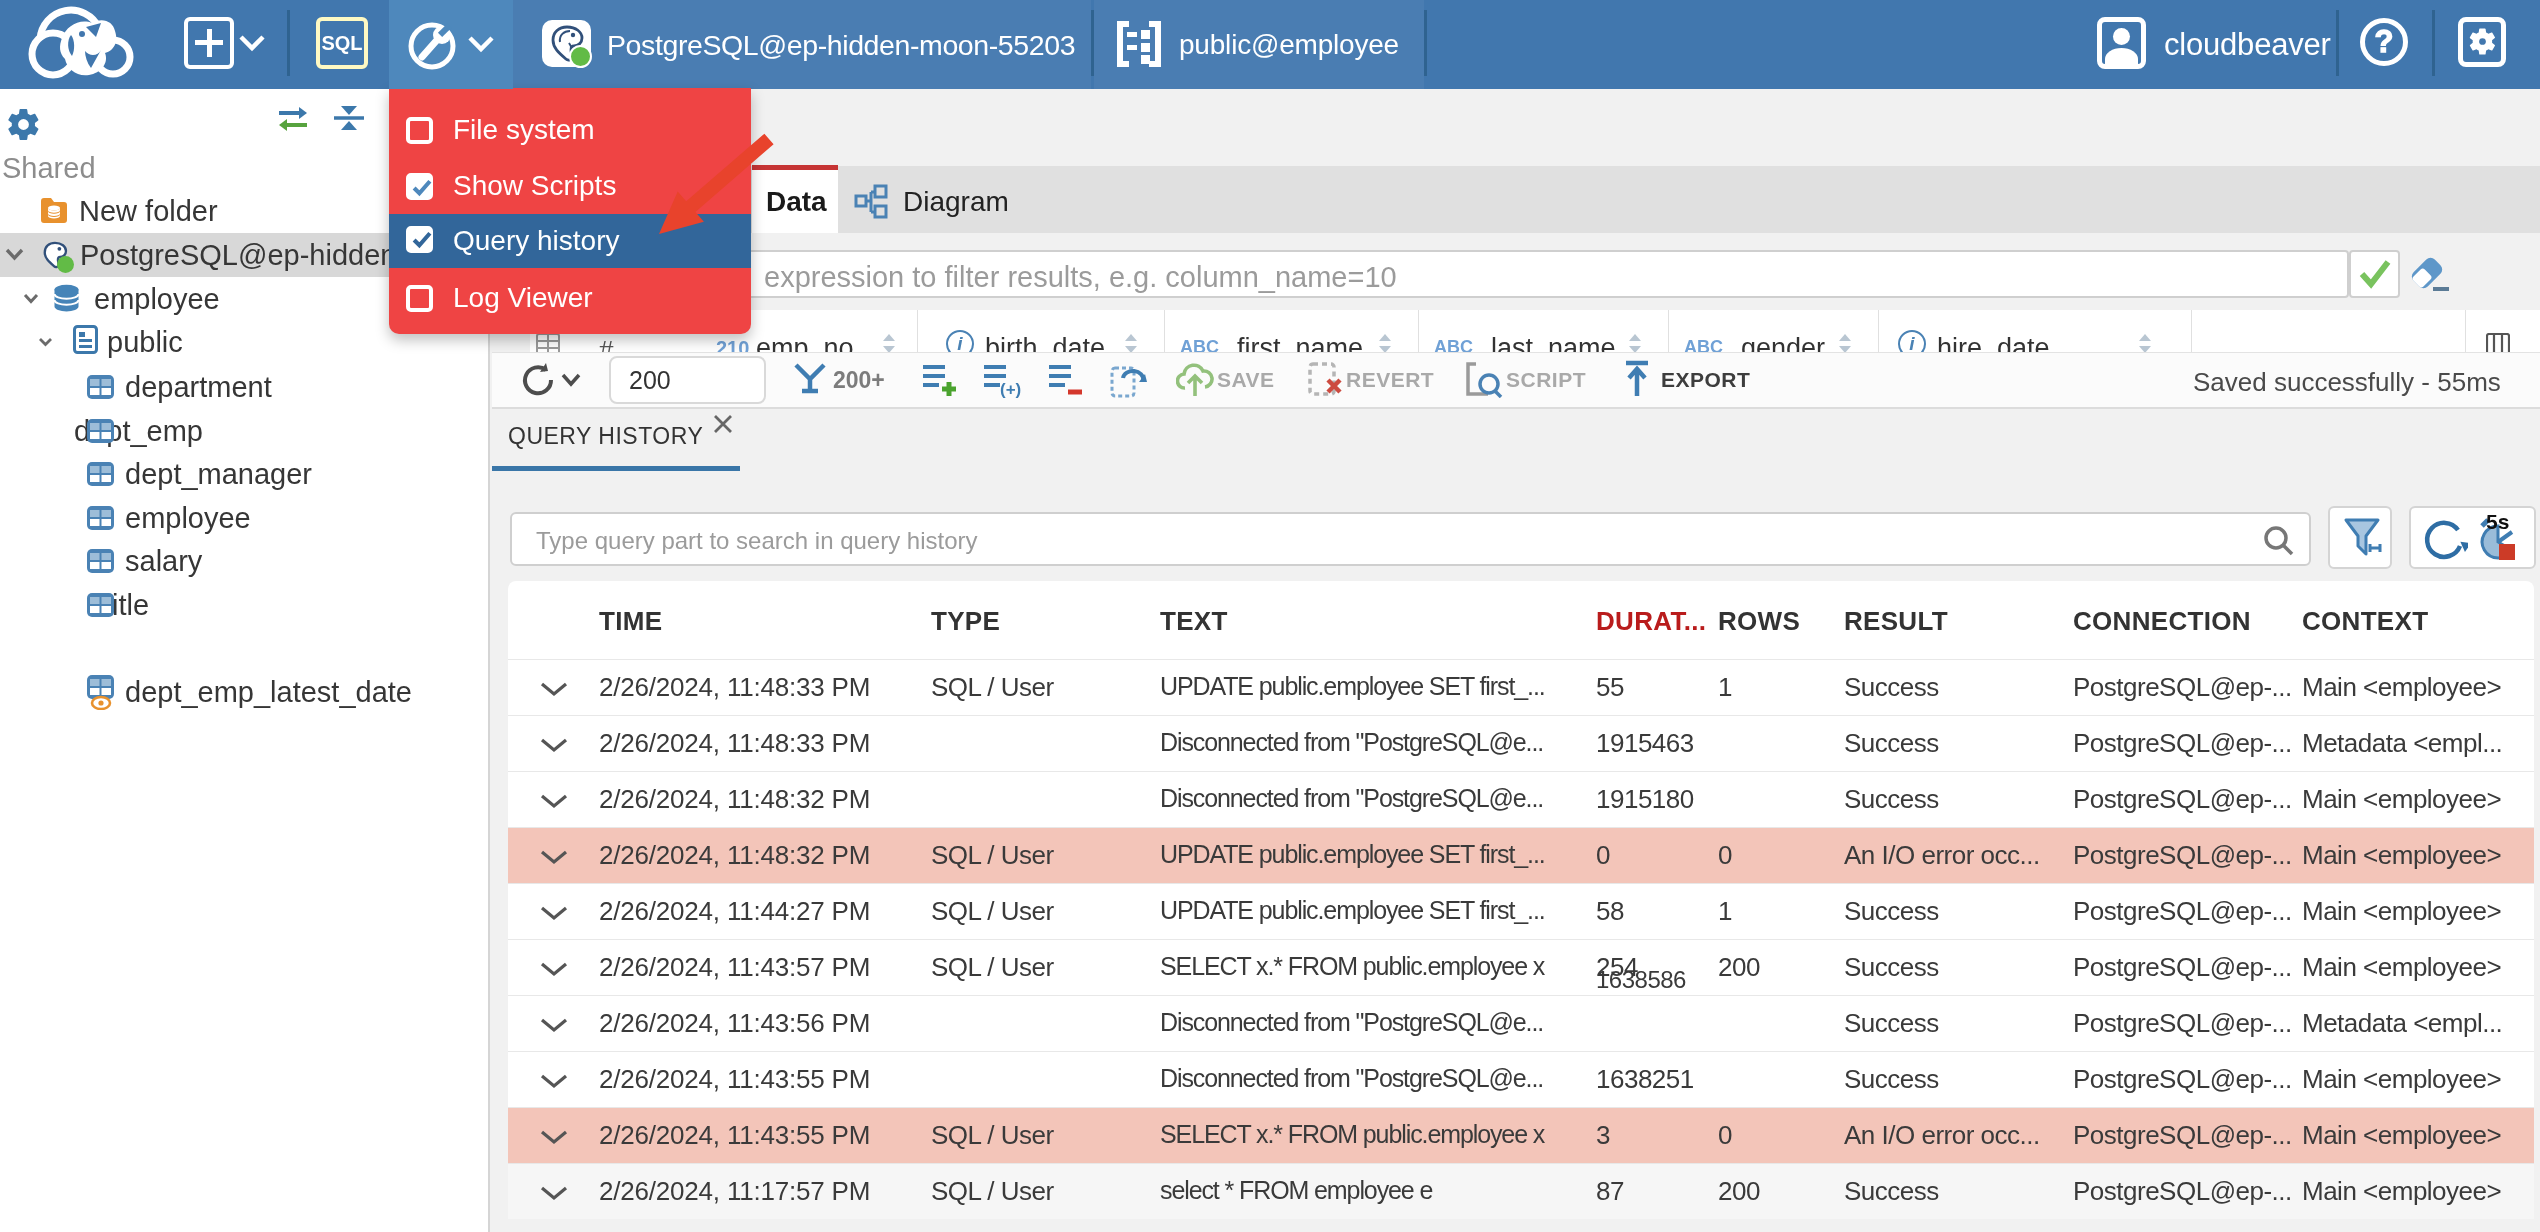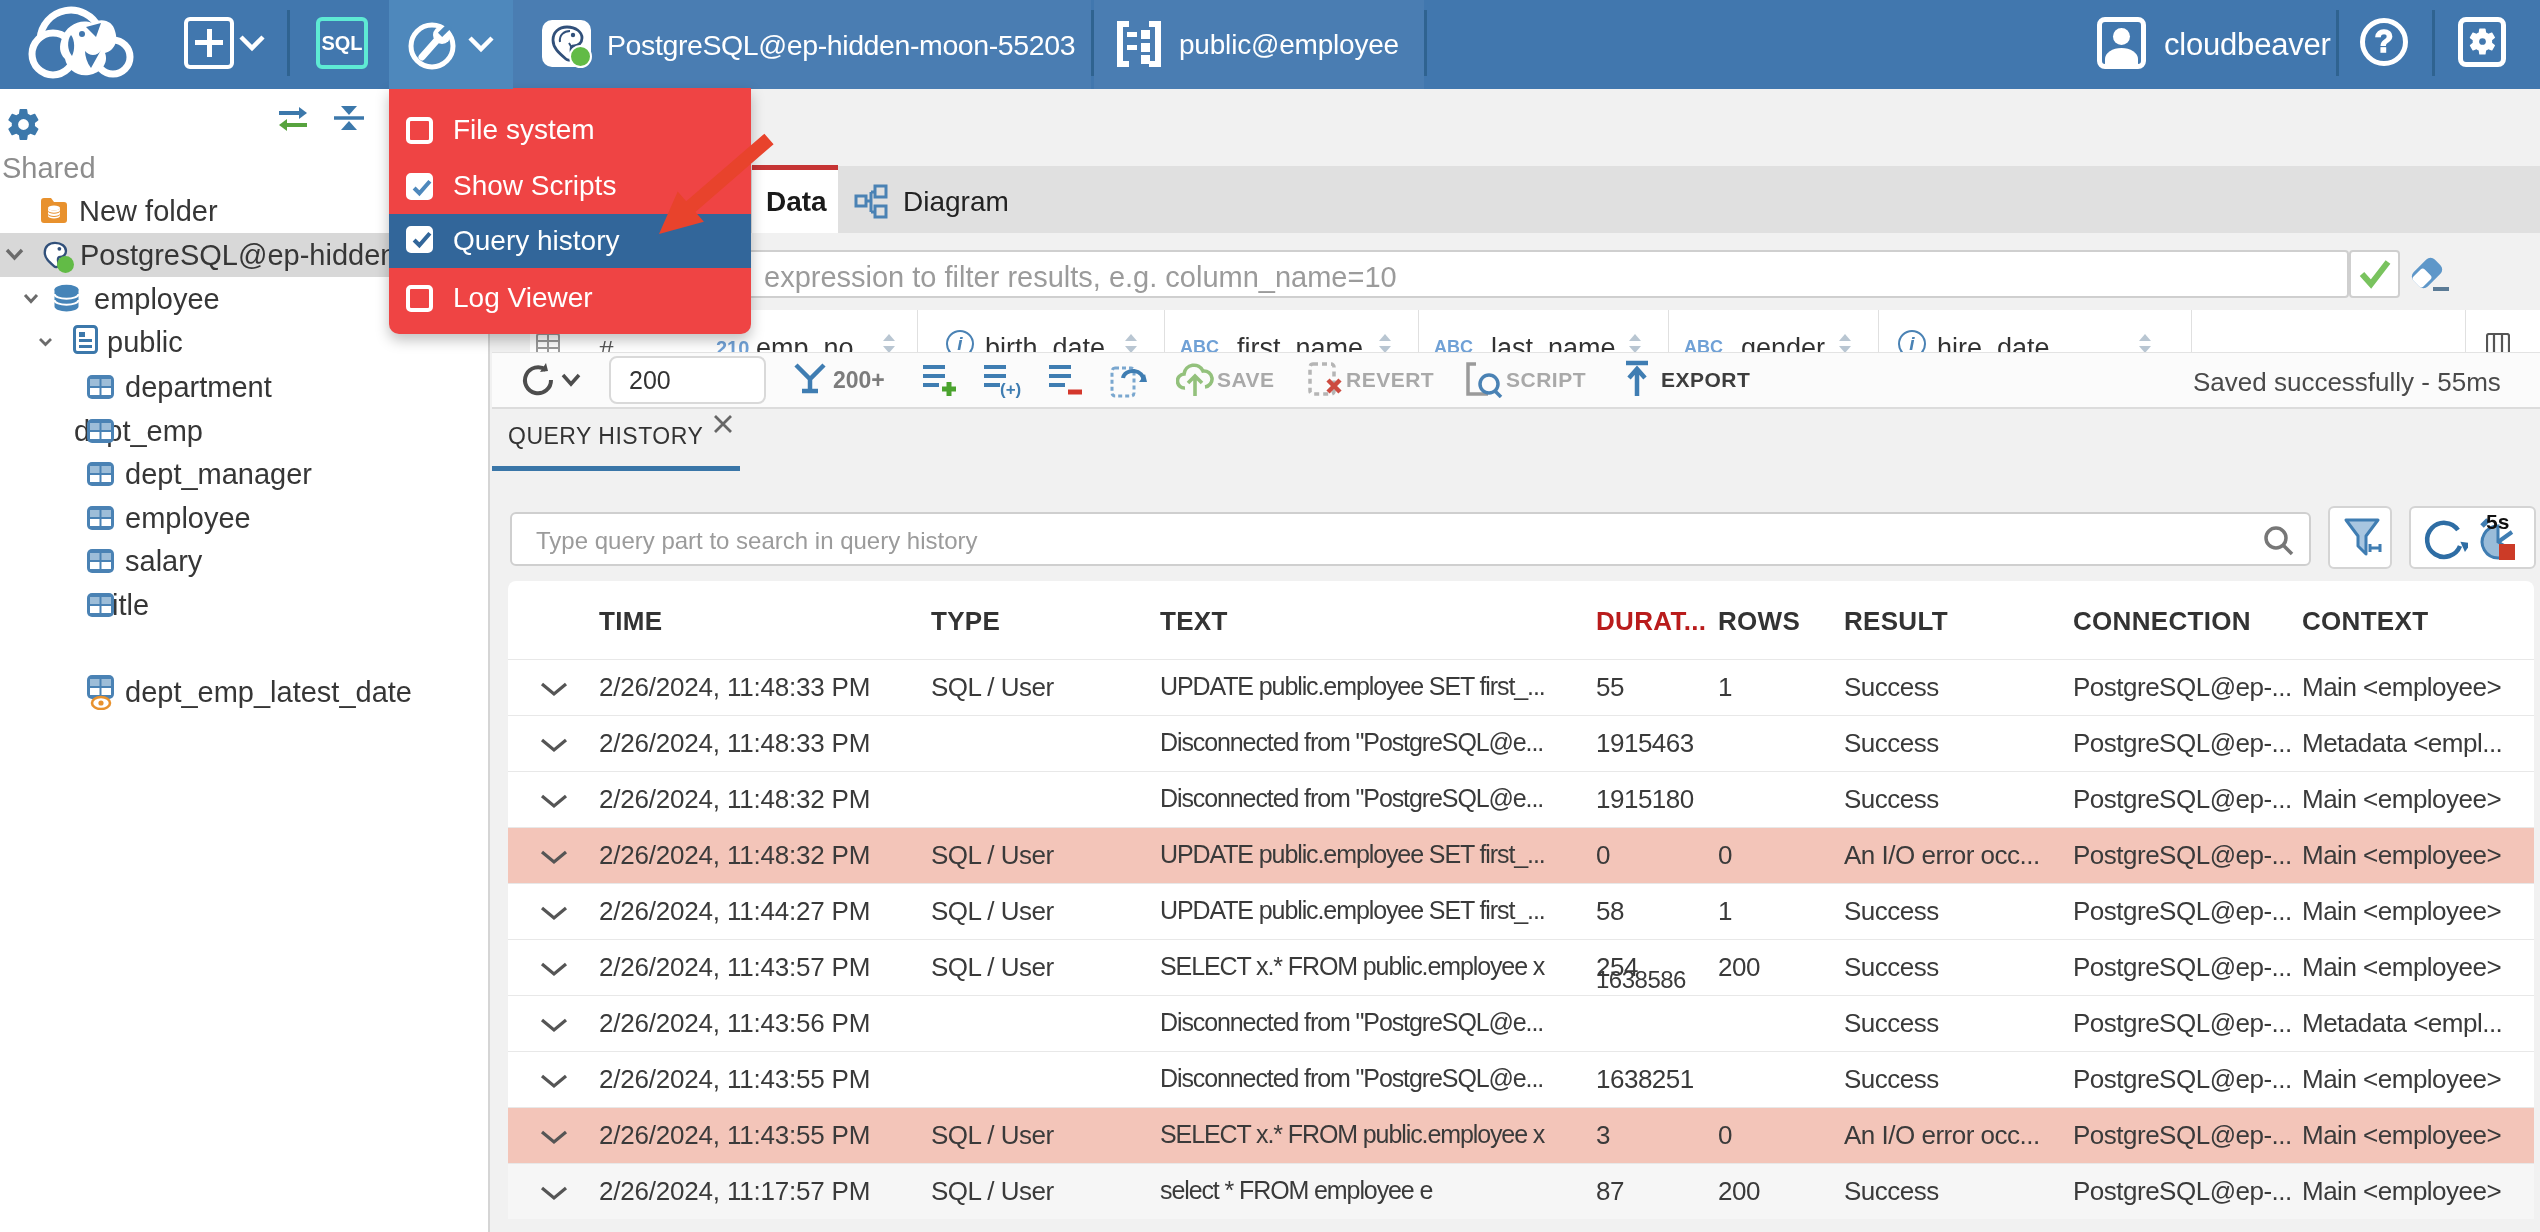--- a/index.html
+++ b/index.html
@@ -42,21 +42,21 @@
 
   <div class="abs" style="left:184px;top:17px;width:50px;height:52px;border:4px solid #fff;border-radius:6px">
     <div class="abs" style="left:7px;top:19px;width:28px;height:5px;background:#fff"></div>
     <div class="abs" style="left:18.5px;top:8px;width:5px;height:28px;background:#fff"></div>
   </div>
   <svg class="abs" style="left:239px;top:35px" width="26" height="17" viewBox="0 0 26 17">
       <path d="M2 2 L13 13 L24 2" fill="none" stroke="#fff" stroke-width="4.5"></path>
     </svg>
   <div class="hdiv" style="left:287px"></div>
 
-  <div class="abs" style="left:316px;top:17px;width:52px;height:52px;border:4px solid #5eead4;border-radius:6px;display:flex;align-items:center;justify-content:center;color:#fff;font-weight:bold;font-size:20px;letter-spacing:0px">SQL</div>
+  <div class="abs" style="left:316px;top:17px;width:52px;height:52px;border:4px solid #fef9c3;border-radius:6px;display:flex;align-items:center;justify-content:center;color:#fff;font-weight:bold;font-size:20px;letter-spacing:0px">SQL</div>
 
   <svg class="abs" style="left:408px;top:20px;z-index:52" width="50" height="50" viewBox="0 0 50 50">
     <circle cx="24" cy="26" r="21" fill="none" stroke="#fff" stroke-width="5"></circle>
     <path d="M14 37 L29 20" stroke="#fff" stroke-width="7" fill="none" stroke-linecap="round"></path>
     <circle cx="34" cy="15" r="9" fill="#fff"></circle>
     <rect x="34" y="4" width="6" height="13" fill="#4e88bc" transform="rotate(45 37 10)"></rect>
   </svg>
   <svg class="abs" style="left:468px;top:36px;z-index:52" width="26" height="17" viewBox="0 0 26 17">
       <path d="M2 2 L13 13 L24 2" fill="none" stroke="#fff" stroke-width="4.5"></path>
     </svg>

